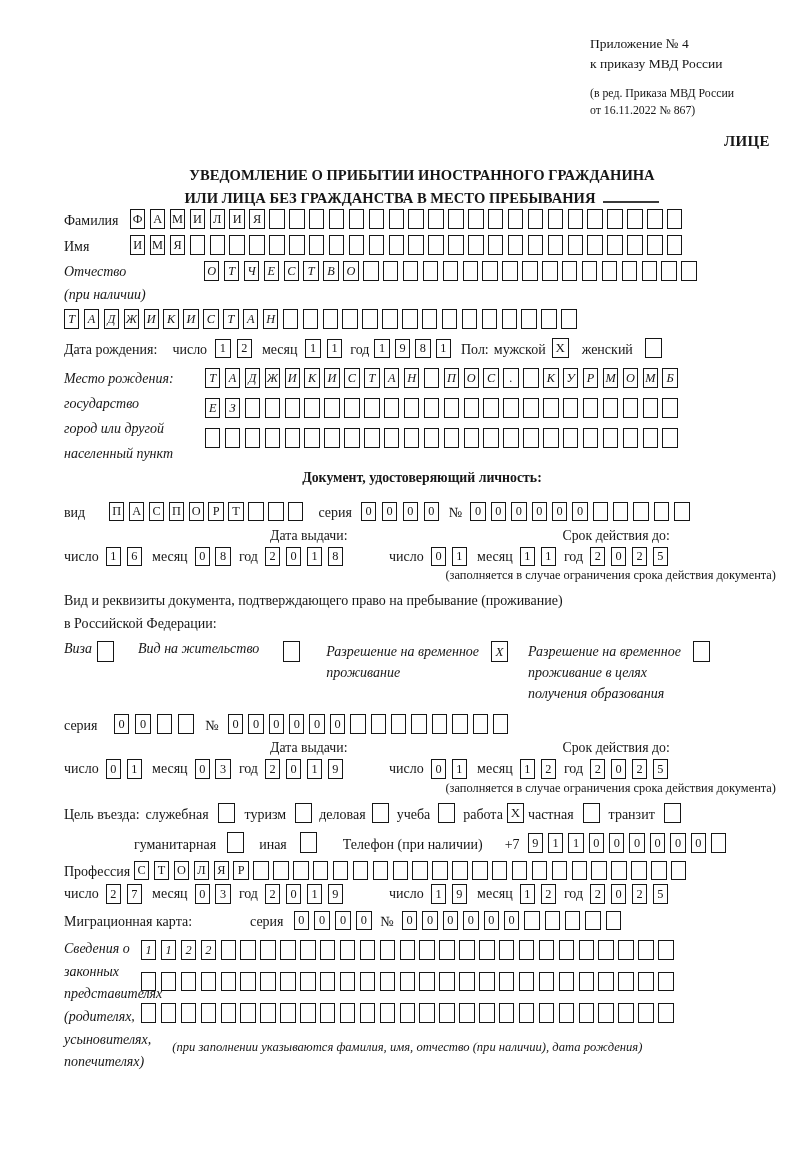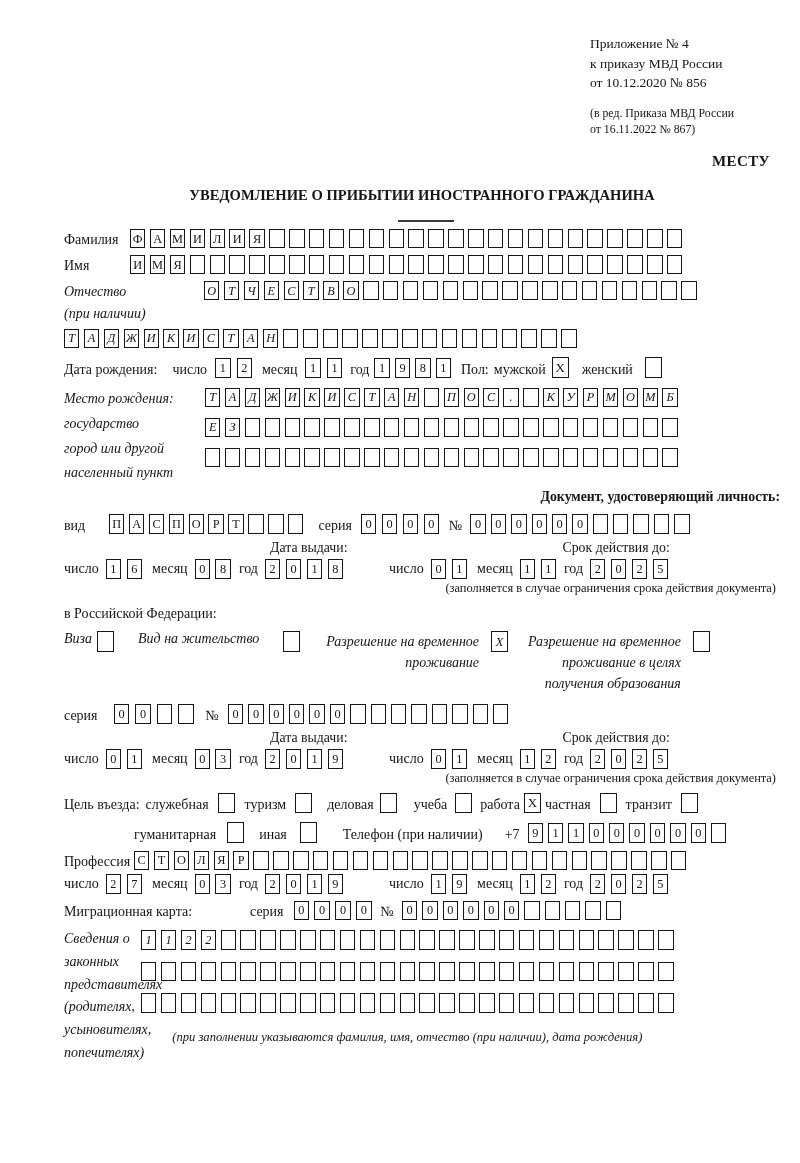--- a/index.html
+++ b/index.html
@@ -19,51 +19,50 @@
   .top{align-items:flex-start;font-style:italic;}
   .lab{flex:none;}
   .boxes{display:flex;gap:4.5px;flex:none;}
   .cell{
     box-sizing:border-box;flex:none;width:15.4px;height:19.5px;
     border:1.7px solid #161616;display:flex;align-items:center;justify-content:center;
     font-size:12.3px;line-height:1;font-family:"Liberation Serif","DejaVu Serif",serif;
   }
   .cb{width:17px;height:20.5px;font-size:13px;}
   .stack{display:flex;flex-direction:column;gap:9.5px;}
-  .chead{text-align:right;font-weight:bold;font-size:13.8px;margin:3px 0 9px;}
+  .chead{text-align:center;font-weight:bold;font-size:13.8px;margin:3px 0 16px;}
   .dlabels{display:flex;font-size:13.8px;margin:2px 0 3px;}
   .noter{text-align:right;font-size:12.4px;margin:1px 4px 7px 0;}
   .notec{text-align:center;font-size:12.6px;}
   .plain{font-size:14px;line-height:1.6;}
-  .ctr{text-align:right;line-height:1.5;}
+  .ctr{text-align:left;line-height:1.5;}
   .dg{display:flex;align-items:center;}
   .dg .dl{margin-right:7px;}
   .dg .boxes{gap:5.5px;}
   .mr8{margin-right:8px;} .ml10{margin-left:10px;} .ml8{margin-left:8px;}
 </style>
 </head>
 <body>
 
 <div class="page">
 
   <div class="hdr">
     <div>Приложение № 4</div>
     <div>к приказу МВД России</div>
-    <div>от 10.12.2020 № 856</div>
     <div class="amend">
       <div>(в ред. Приказа МВД России</div>
       <div>от 16.11.2022 № 867)</div>
     </div>
   </div>
 
-  <div class="forma">МЕСТУ</div>
+  <div class="forma">ЛИЦЕ</div>
 
   <div class="title">
     <div>УВЕДОМЛЕНИЕ О ПРИБЫТИИ ИНОСТРАННОГО ГРАЖДАНИНА</div>
-    <div><span class="blank"></span></div>
+    <div><span>ИЛИ ЛИЦА БЕЗ ГРАЖДАНСТВА В МЕСТО ПРЕБЫВАНИЯ</span><span class="blank"></span></div>
   </div>
 
 
   <div class="frow">
     <span class="lab" style="width:66px">Фамилия</span>
     <div class="boxes">
         <span class="cell">Ф</span>
         <span class="cell">А</span>
         <span class="cell">М</span>
         <span class="cell">И</span>
@@ -389,20 +388,21 @@
           <span class="cell">2</span>
           <span class="cell">0</span>
           <span class="cell">2</span>
           <span class="cell">5</span>
         </div>
     </div>
   </div>
 
   <div class="noter">(заполняется в случае ограничения срока действия документа)</div>
 
+  <div class="plain">Вид и реквизиты документа, подтверждающего право на пребывание (проживание)</div>
   <div class="plain" style="margin-bottom:6px">в Российской Федерации:</div>
 
   <div class="frow top" style="margin-bottom:10px">
     <span>Виза</span>
     <span class="cell cb" style="margin-left:5px"></span>
     <span style="margin-left:24px">Вид на жительство</span>
     <span class="cell cb" style="margin-left:24px"></span>
     <div class="ctr" style="margin-left:26px">
       <div>Разрешение на временное</div>
       <div>проживание</div>
@@ -491,23 +491,23 @@
   </div>
 
   <div class="noter">(заполняется в случае ограничения срока действия документа)</div>
 
   <div class="frow" style="margin-bottom:9px">
     <span style="margin-right:6px">Цель въезда:</span>
     <span>служебная</span>
     <span class="cell cb" style="margin-left:9px"></span>
     <span style="margin-left:10px">туризм</span>
     <span class="cell cb" style="margin-left:9px"></span>
-    <span style="margin-left:15px">деловая</span>
+    <span style="margin-left:7px">деловая</span>
     <span class="cell cb" style="margin-left:6px"></span>
-    <span style="margin-left:17px">учеба</span>
+    <span style="margin-left:8px">учеба</span>
     <span class="cell cb" style="margin-left:8px"></span>
     <span style="margin-left:8px">работа</span>
     <span class="cell cb" style="margin-left:4px">X</span>
     <span style="margin-left:4px">частная</span>
     <span class="cell cb" style="margin-left:9px"></span>
     <span style="margin-left:9px">транзит</span>
     <span class="cell cb" style="margin-left:9px"></span>
   </div>
 
   <div class="frow" style="margin-bottom:8px">

